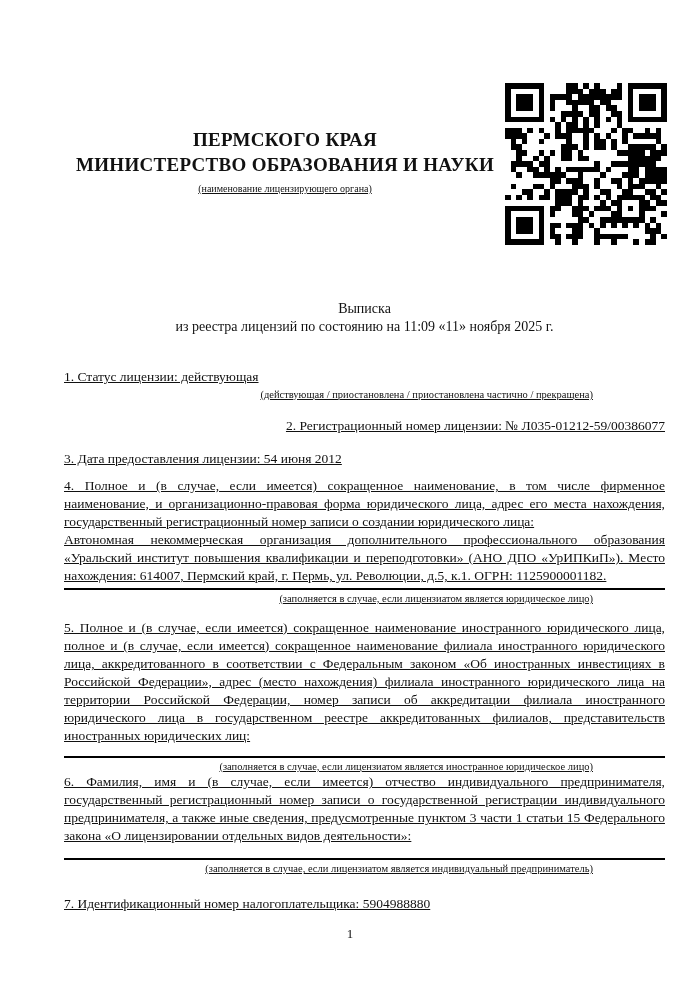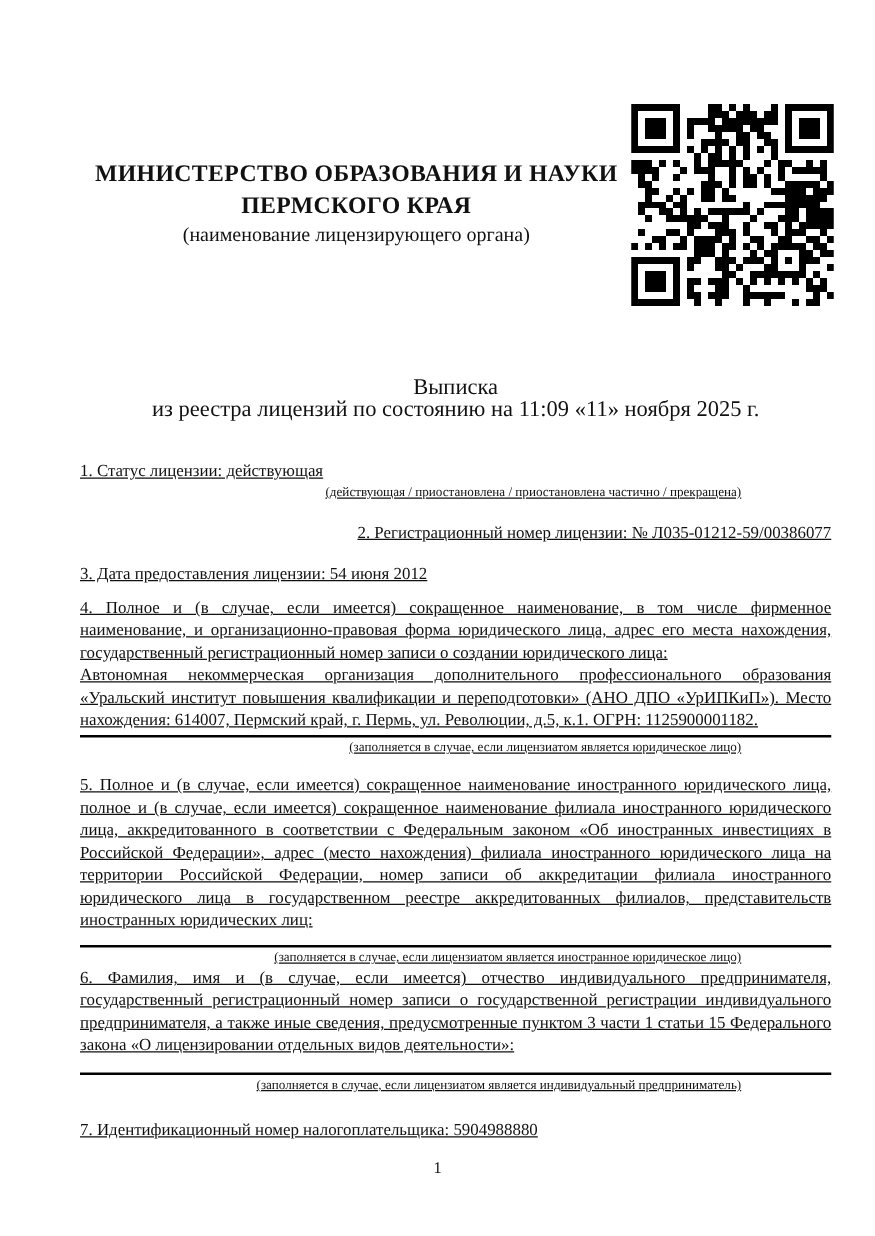--- a/index.html
+++ b/index.html
@@ -19,38 +19,39 @@
     width: 442px;
     text-align: center;
   }
   .ministry-line {
     font-weight: bold;
     font-size: 19px;
     line-height: 25px;
     letter-spacing: 0.3px;
   }
   .header-caption {
-    font-size: 16px;
+    font-size: 10px;
     line-height: 13px;
     margin-top: 5px;
+    text-decoration: underline;
   }
   .qr {
     position: absolute;
     left: 505px;
     top: 83px;
     width: 162px;
     height: 162px;
   }
   .doc-title {
     position: absolute;
     left: 64px;
     top: 300px;
     width: 601px;
     text-align: center;
-    font-size: 18px;
+    font-size: 14px;
     line-height: 18px;
   }
   .field {
     position: absolute;
     left: 64px;
     width: 601px;
     font-size: 13.5px;
     line-height: 18px;
     text-decoration: underline;
   }
@@ -85,22 +86,22 @@
     text-align: center;
     font-size: 13px;
   }
 </style>
 </head>
 <body>
 
 <div class="page">
 
   <div class="header-text">
+    <div class="ministry-line">ПЕРМСКОГО КРАЯ</div>
     <div class="ministry-line">МИНИСТЕРСТВО ОБРАЗОВАНИЯ И НАУКИ</div>
-    <div class="ministry-line">ПЕРМСКОГО КРАЯ</div>
     <div class="header-caption">(наименование лицензирующего органа)</div>
   </div>
 
   <svg class="qr" id="qr-svg" viewBox="0 0 29 29" shape-rendering="crispEdges" fill="#000000">
       <rect x="0" y="0" width="1" height="1"></rect>
       <rect x="1" y="0" width="1" height="1"></rect>
       <rect x="2" y="0" width="1" height="1"></rect>
       <rect x="3" y="0" width="1" height="1"></rect>
       <rect x="4" y="0" width="1" height="1"></rect>
       <rect x="5" y="0" width="1" height="1"></rect>

